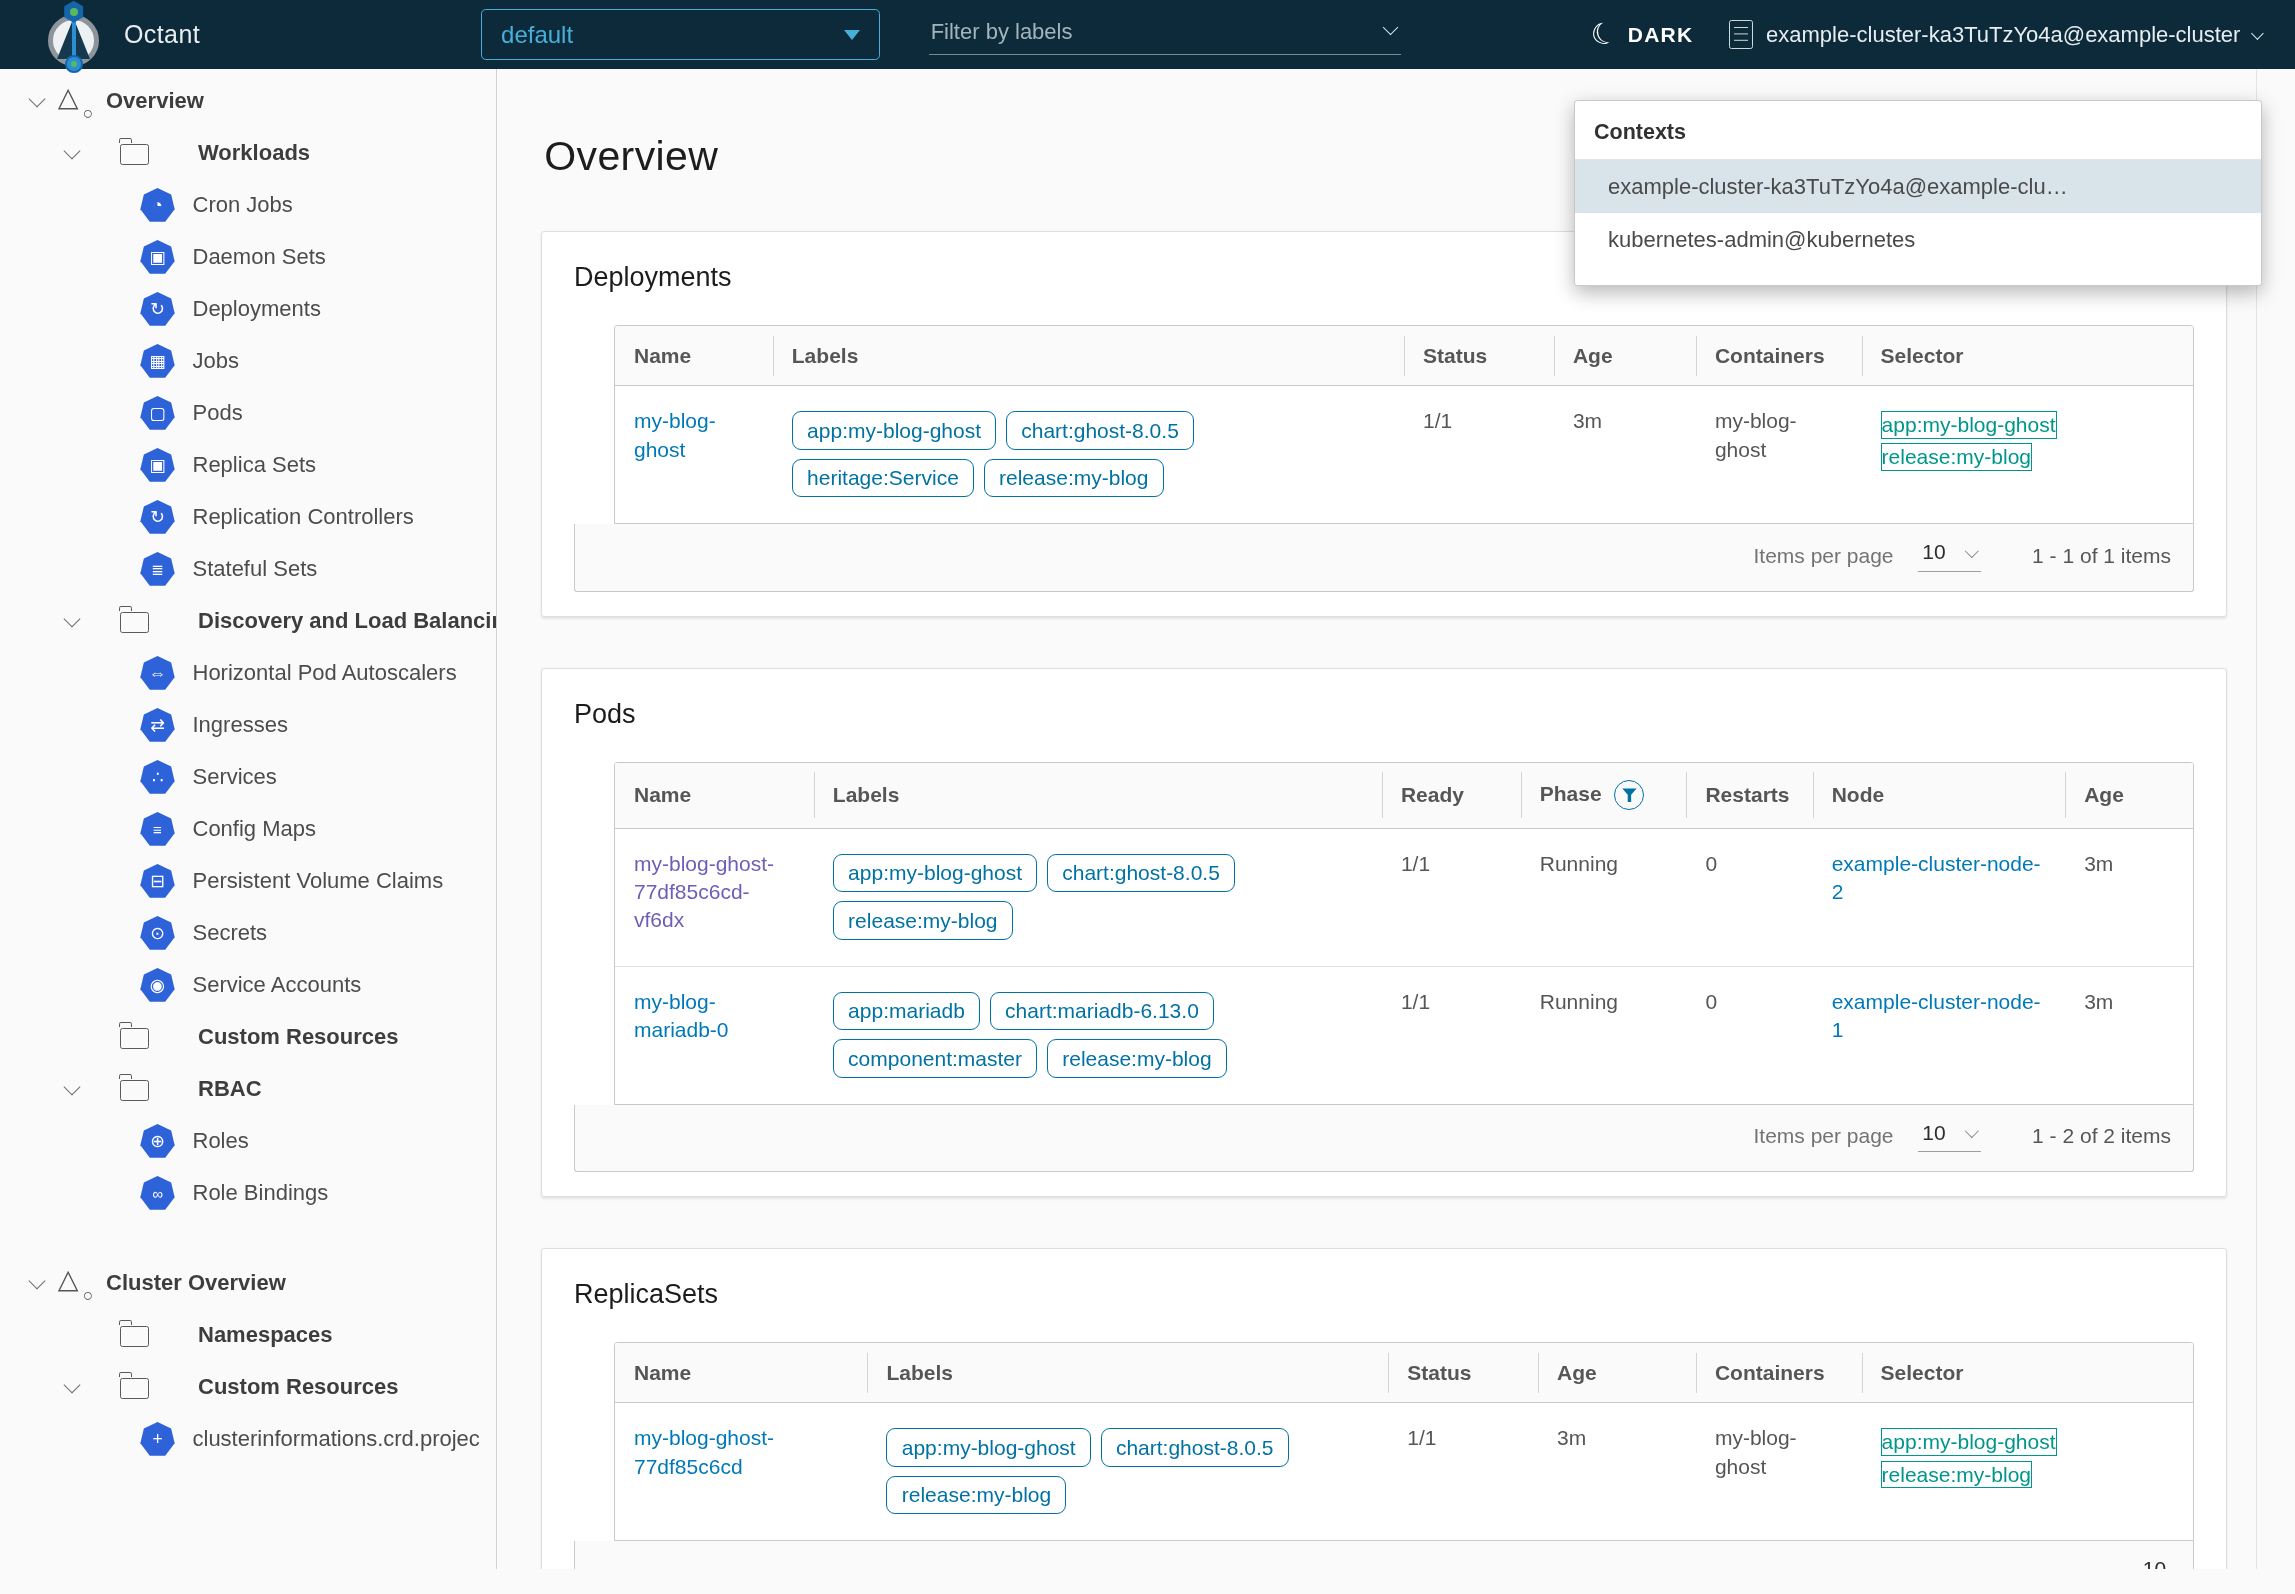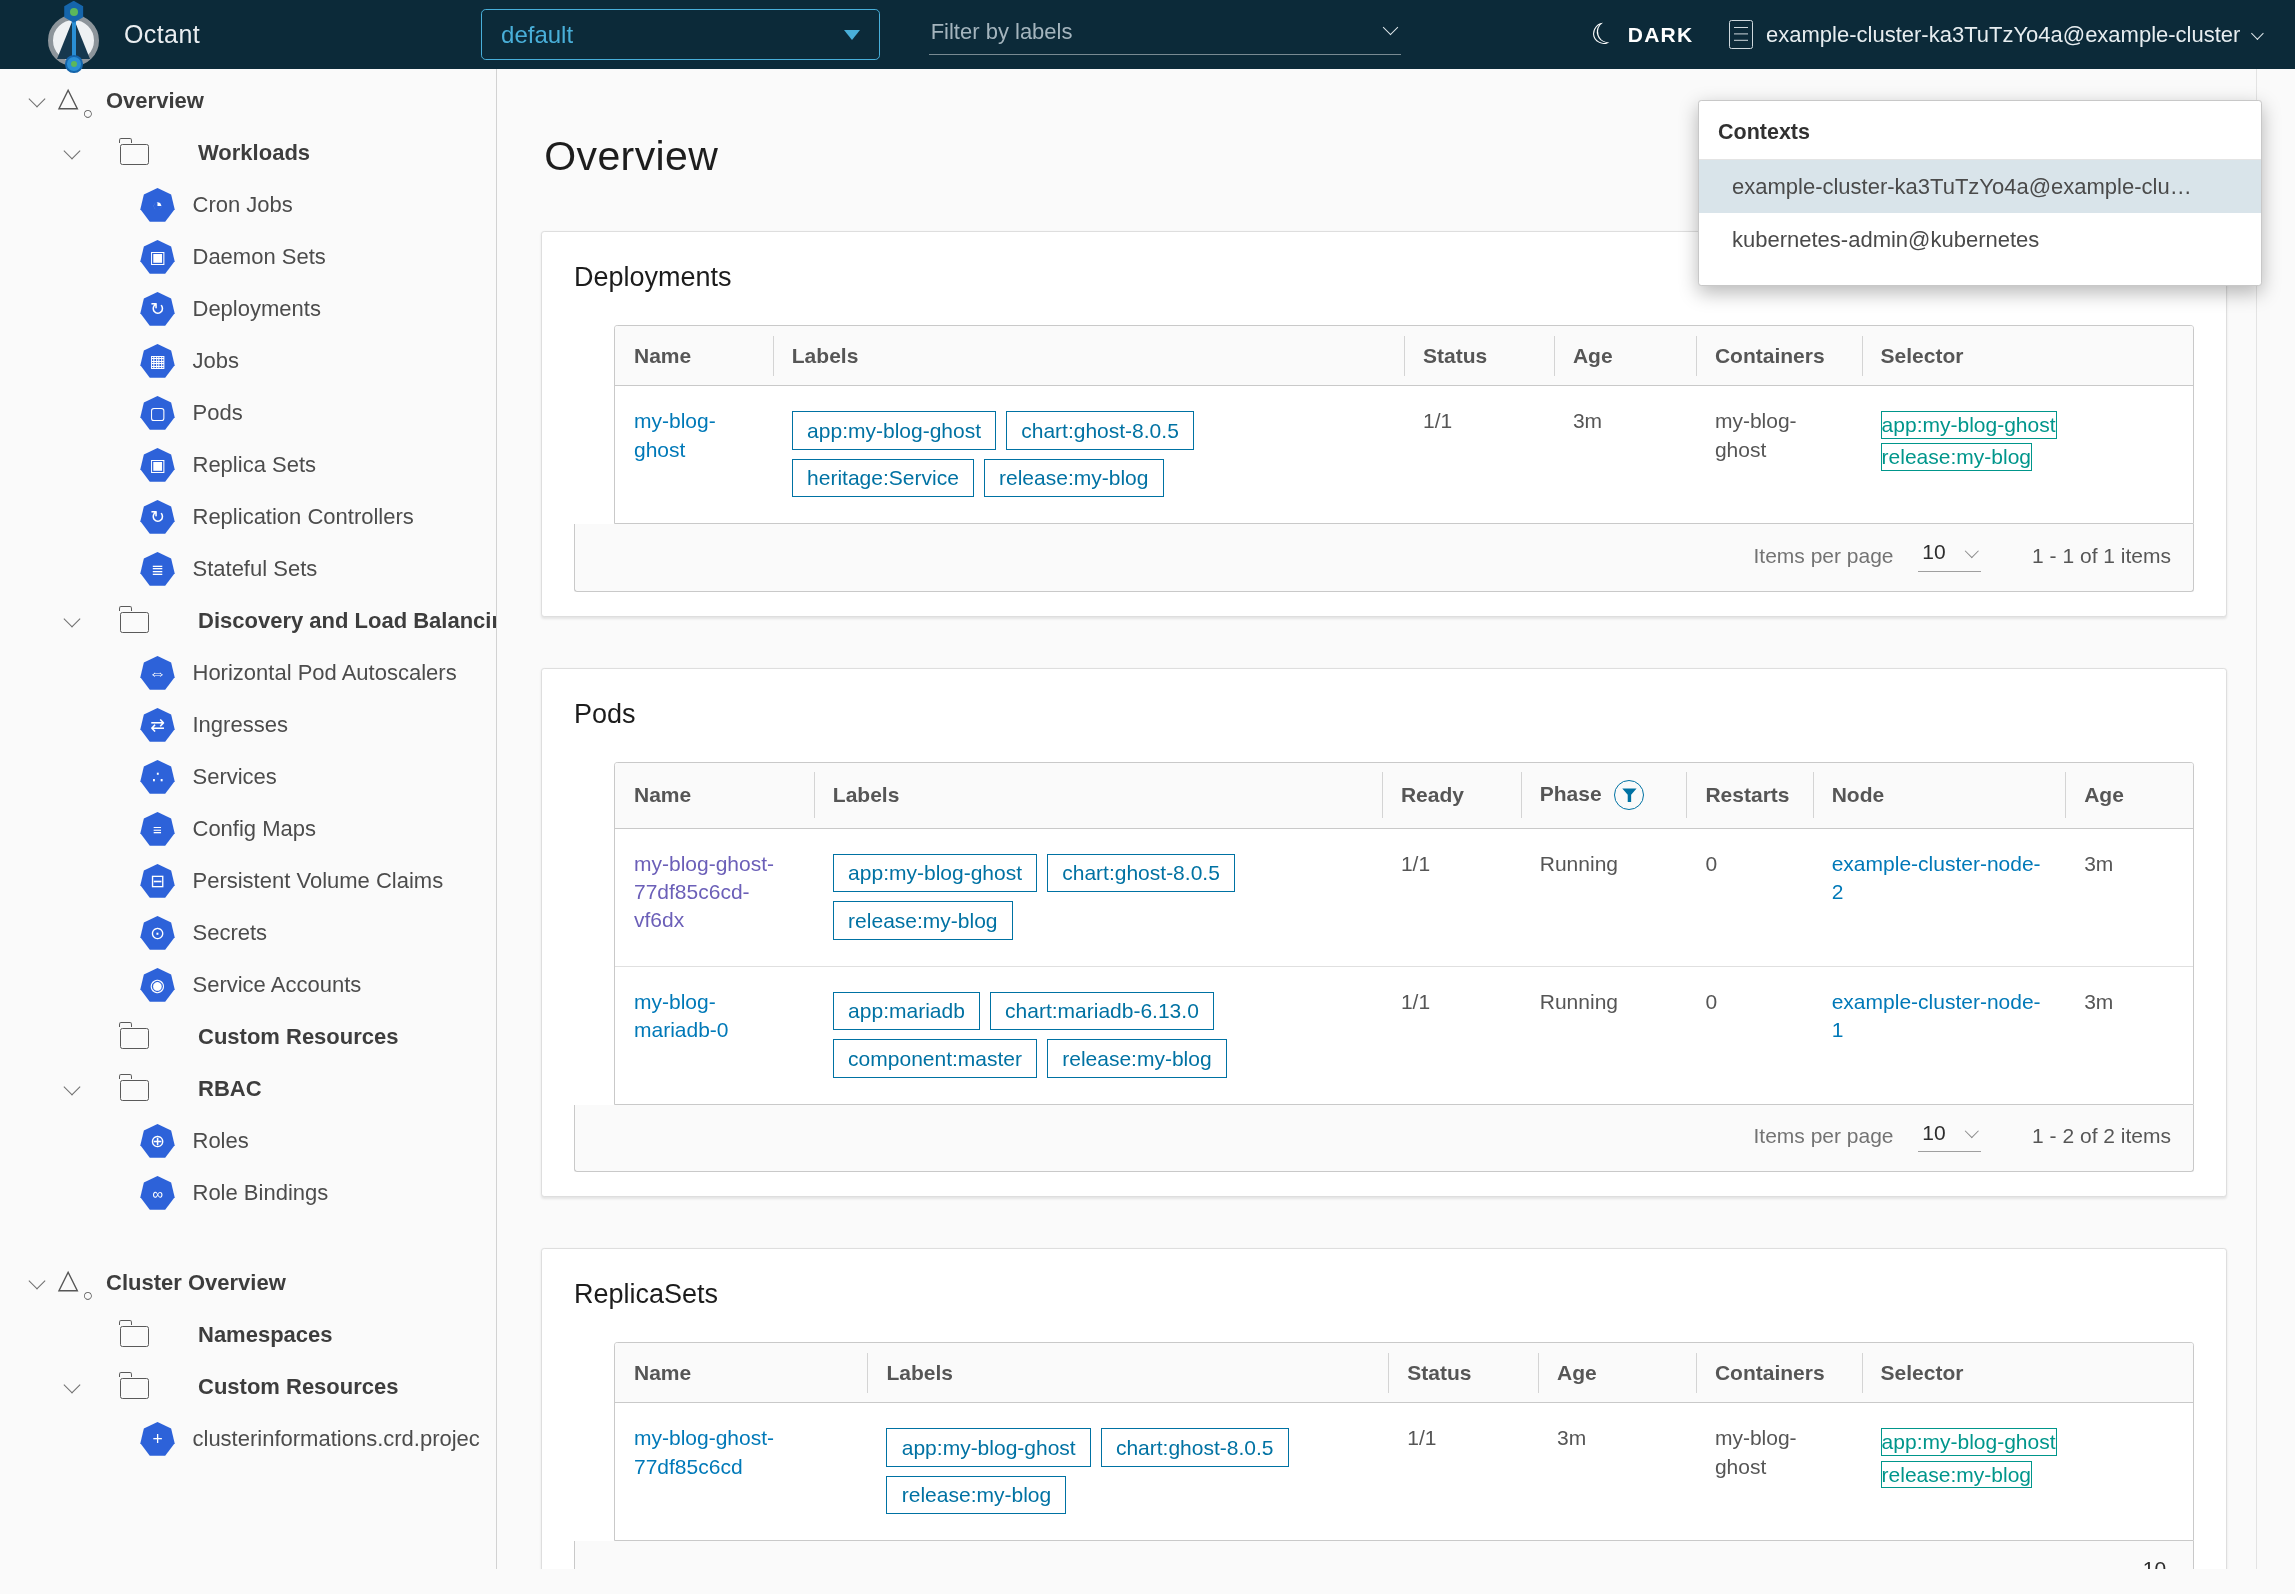--- a/index.html
+++ b/index.html
@@ -29,21 +29,21 @@
   .theme-toggle { display:flex; align-items:center; gap:11px; color:#fff; cursor:pointer; }
   .moon { font-size:29px; line-height:1; transform:rotate(-18deg); color:#fff; }
   .theme-label { font-size:21px; font-weight:700; letter-spacing:1.2px; }
   .ctx-btn { margin-left:36px; display:flex; align-items:center; gap:12.8px; color:#e7edf0; cursor:pointer; }
   .cluster-icon { position:relative; width:24px; height:29px; border:1.6px solid #cfd8dd; border-radius:2.4px; flex:none; }
   .cluster-icon::before { content:""; position:absolute; left:4px; right:4px; top:5.6px; height:1.6px; background:#cfd8dd; box-shadow:0 6.4px 0 #cfd8dd,0 12.8px 0 #cfd8dd; }
   .ctx-name { font-size:22px; }
   .ctx-btn .chev { width:8.8px; height:8.8px; margin-top:-3.2px; }
 
   
-  .ctx-menu { position:absolute; top:100px; right:33px; width:564px; background:#fff; border:0.8px solid #c8c8c8; border-radius:3.2px; box-shadow:0 6.4px 19px rgba(0,0,0,.28); z-index:50; padding:11px 0 19px; }
+  .ctx-menu { position:absolute; top:100px; right:33px; width:688px; background:#fff; border:0.8px solid #c8c8c8; border-radius:3.2px; box-shadow:0 6.4px 19px rgba(0,0,0,.28); z-index:50; padding:11px 0 19px; }
   .cm-title { font-size:21.5px; font-weight:700; color:#313131; padding:8px 19px 14.3px; border-bottom:0.8px solid #e4e4e4; }
   .cm-item { font-size:22px; color:#4a4a4a; padding:13.5px 19px 13.5px 33px; white-space:nowrap; overflow:hidden; cursor:pointer; }
   .cm-item.selected { background:#d9e4ea; }
 
   
   .shell { display:flex; height:1500px; }
   .sidebar { width:497px; flex:none; background:#fafafa; border-right:0.8px solid #d2d2d2; padding-top:6.4px; overflow:hidden; }
   .main { position:relative; flex:1; padding:29px 68px 0 44px; overflow:hidden; background:#fafafa; }
   .scroll-gutter { position:absolute; top:0; right:38px; bottom:0; width:0.8px; background:#e3e3e3; }
 
@@ -70,21 +70,21 @@
   .card { background:#fff; border:0.8px solid #dedede; border-radius:3.2px; box-shadow:0 1.6px 2.4px rgba(0,0,0,.09); padding:27px 32px 24px; margin-top:51px; }
   .card-title { font-size:27px; font-weight:300; color:#1c1c1c; margin:3.2px 0 32px; }
   .datagrid { border:0.8px solid #c9c9c9; border-radius:3.2px 3.2px 0 0; overflow:hidden;margin-left:40px; }
   table { width:100%; border-collapse:collapse; table-layout:fixed; }
   th { background:#fafafa; text-align:left; font-size:21px; font-weight:600; color:#565656; padding:17.5px 19px; border-bottom:0.8px solid #c9c9c9; position:relative; }
   th + th::before { content:""; position:absolute; left:0; top:9.6px; bottom:9.6px; width:0.8px; background:#d4d4d4; }
   td { padding:21px 19px; vertical-align:top; font-size:21px; color:#565656; overflow-wrap:break-word; line-height:1.35; }
   tr + tr td { border-top:0.8px solid #e0e0e0; }
   a.rlink { color:#0079b8; text-decoration:none; cursor:pointer; }
   a.rlink.visited { color:#6b5fb8; }
-  .badge { display:inline-block; border:1.6px solid #0072a3; color:#0072a3; background:#fff; border-radius:0; padding:5.6px 14.3px; margin:4px 9.6px 4.8px 0; font-size:21px; line-height:25.5px; white-space:nowrap; }
+  .badge { display:inline-block; border:1.6px solid #0072a3; color:#0072a3; background:#fff; border-radius:9px; padding:5.6px 14.3px; margin:4px 9.6px 4.8px 0; font-size:21px; line-height:25.5px; white-space:nowrap; }
   .badge.teal { border-color:#00968b; color:#00968b; display:table; }
   .filter-icon { display:inline-flex; width:30px; height:30px; border:1.6px solid #0072a3; border-radius:50%; align-items:center; justify-content:center; vertical-align:middle; margin-left:12.8px; cursor:pointer; }
   .filter-icon i { width:14.3px; height:13.5px; background:#0072a3; clip-path:polygon(0 0,100% 0,62% 46%,62% 100%,38% 100%,38% 46%); }
   .grid-foot { display:flex; justify-content:flex-end; align-items:center; background:#fafafa; border:0.8px solid #c9c9c9; border-top:none; border-radius:0 0 3.2px 3.2px; padding:16px 22px 19px; font-size:21px; }
   .ipp-label { color:#737373; margin-right:24px; }
   .ipp-select { display:inline-flex; align-items:center; gap:21px; border-bottom:1.6px solid #9f9f9f; padding:0 4.8px 6.4px; color:#2d2d2d; cursor:pointer; }
   .ipp-select .chev { border-color:#8a8a8a; width:9.6px; height:9.6px; margin-top:-3.2px; }
   .range { margin-left:51px; color:#565656; }
 </style>
 </head>

